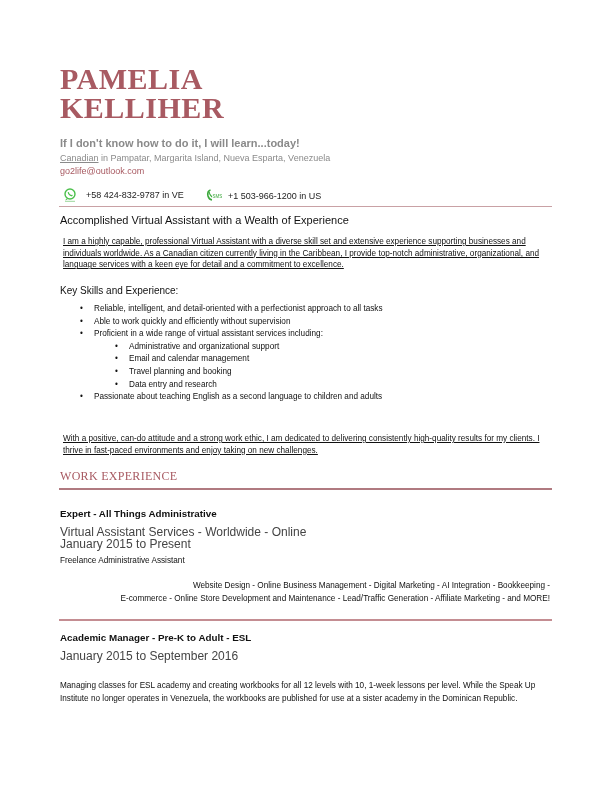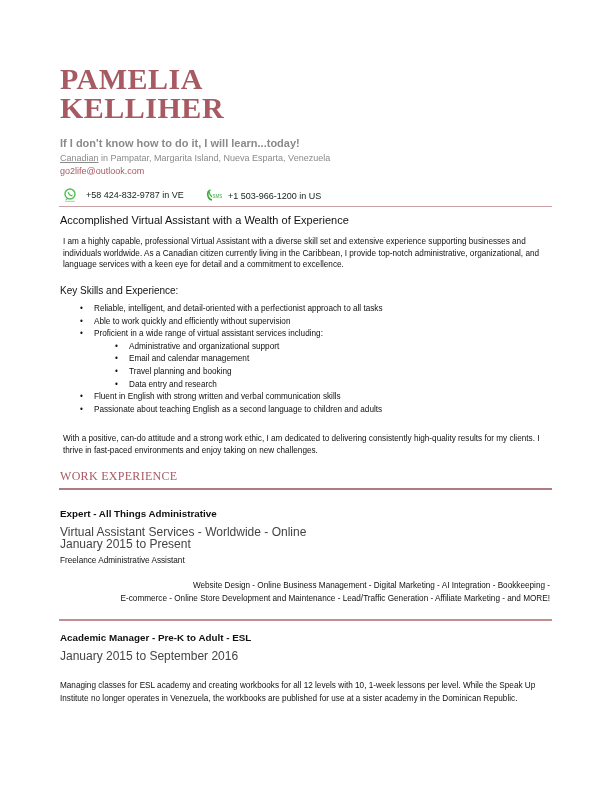--- a/index.html
+++ b/index.html
@@ -25,21 +25,21 @@
   .email {
     position: absolute; left: 60px; top: 166px;
     font-size: 9px; color: #a85a62;
   }
   .phones { position: absolute; left: 62px; top: 188px; font-size: 9px; color: #222; }
   .phone { position: absolute; top: 0; white-space: nowrap; display: flex; align-items: center; }
   .phone .ico { width: 16px; height: 13px; margin-right: 8px; display: inline-block; }
   .rule-thin { position: absolute; left: 59px; width: 493px; height: 1px; background: #c9a1a5; }
   .rule-thick { position: absolute; left: 59px; width: 493px; height: 2px; background: #b07a80; }
   .h2 { position: absolute; left: 60px; font-size: 11px; font-weight: normal; color: #111; }
-  .para { position: absolute; left: 63px; width: 480px; font-size: 8.2px; line-height: 11.6px; color: #111; }
+  .para { position: absolute; left: 63px; width: 480px; font-size: 8.2px; line-height: 11.6px; color: #111; text-decoration: underline; }
   ul.skills { position: absolute; left: 60px; top: 300px; margin: 3px; padding: 0; list-style: none; font-size: 8.2px; color: #111; }
   ul.skills li { position: relative; padding-left: 31px; line-height: 12.6px; white-space: nowrap; }
   ul.skills li::before { content: "•"; position: absolute; left: 17px; }
   ul.skills li.sub { padding-left: 66px; }
   ul.skills li.sub::before { left: 52px; }
   .section-title {
     position: absolute; left: 60px; top: 469px;
     font-family: "Liberation Serif", serif; font-size: 12px; color: #a85a62; letter-spacing: 0.3px;
   }
   .job-title { position: absolute; left: 60px; font-size: 9.8px; font-weight: bold; color: #111; }
@@ -95,21 +95,20 @@
   <div class="h2" style="top:285px; font-size:10px;">Key Skills and Experience:</div>
 
   <ul class="skills">
     <li>Reliable, intelligent, and detail-oriented with a perfectionist approach to all tasks</li>
     <li>Able to work quickly and efficiently without supervision</li>
     <li>Proficient in a wide range of virtual assistant services including:</li>
     <li class="sub">Administrative and organizational support</li>
     <li class="sub">Email and calendar management</li>
     <li class="sub">Travel planning and booking</li>
     <li class="sub">Data entry and research</li>
-    <li>Fluent in English with strong written and verbal communication skills</li>
     <li>Passionate about teaching English as a second language to children and adults</li>
   </ul>
 
   <div class="para" style="top:433px;">With a positive, can-do attitude and a strong work ethic, I am dedicated to delivering consistently high-quality results for my clients. I thrive in fast-paced environments and enjoy taking on new challenges.</div>
 
   <div class="section-title">WORK EXPERIENCE</div>
   <div class="rule-thick" style="top:488px;"></div>
 
   <div class="job-title" style="top:508px;">Expert - All Things Administrative</div>
   <div class="job-meta" style="top:526px;">

